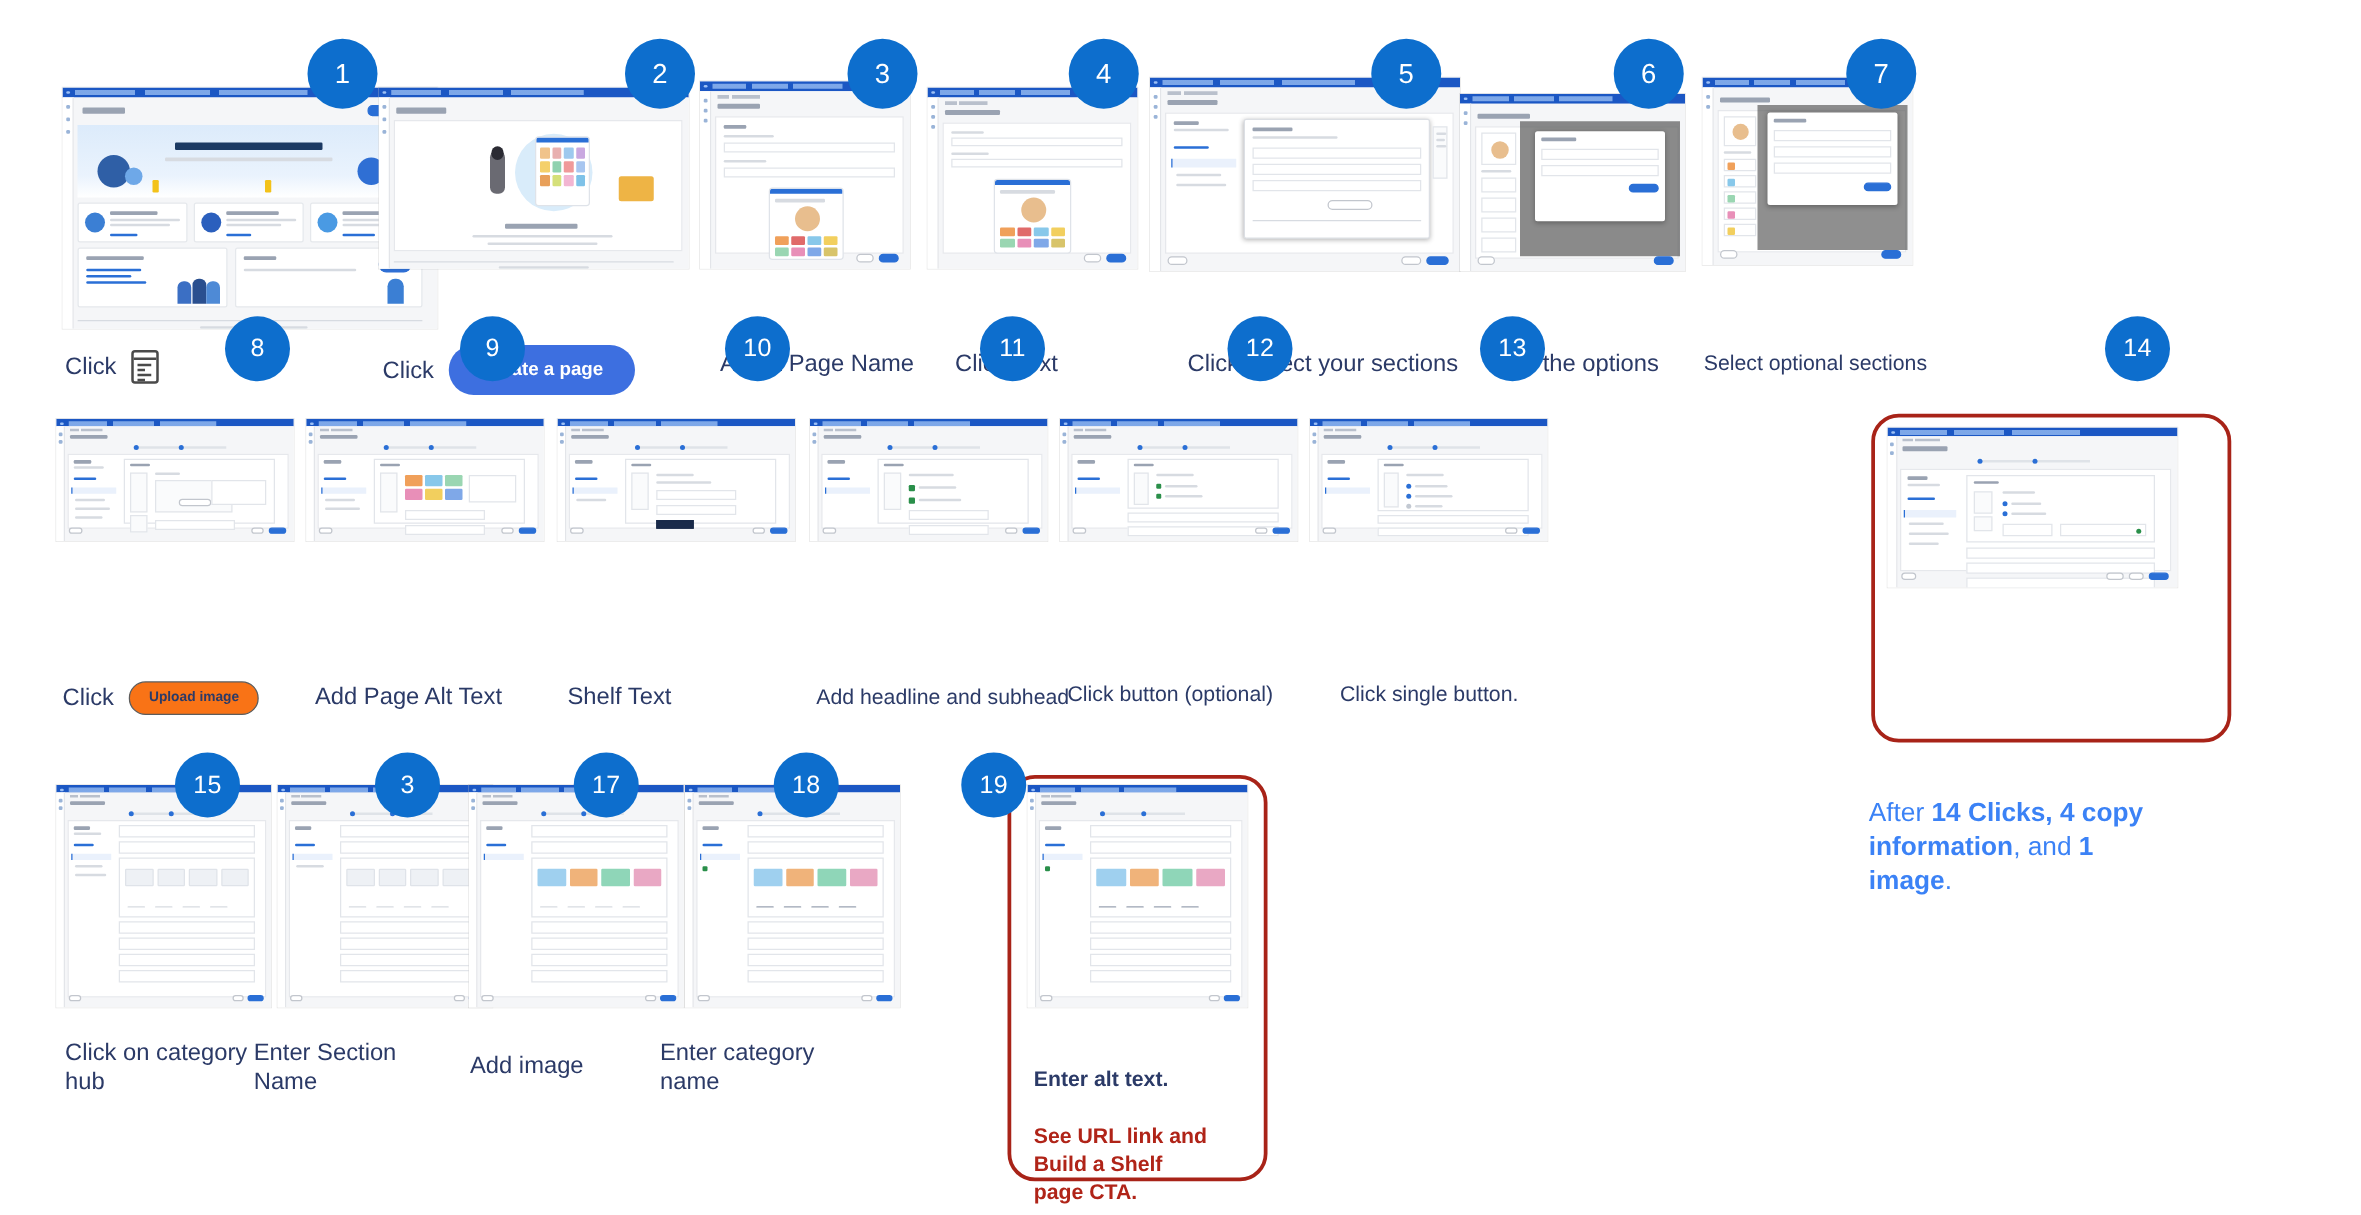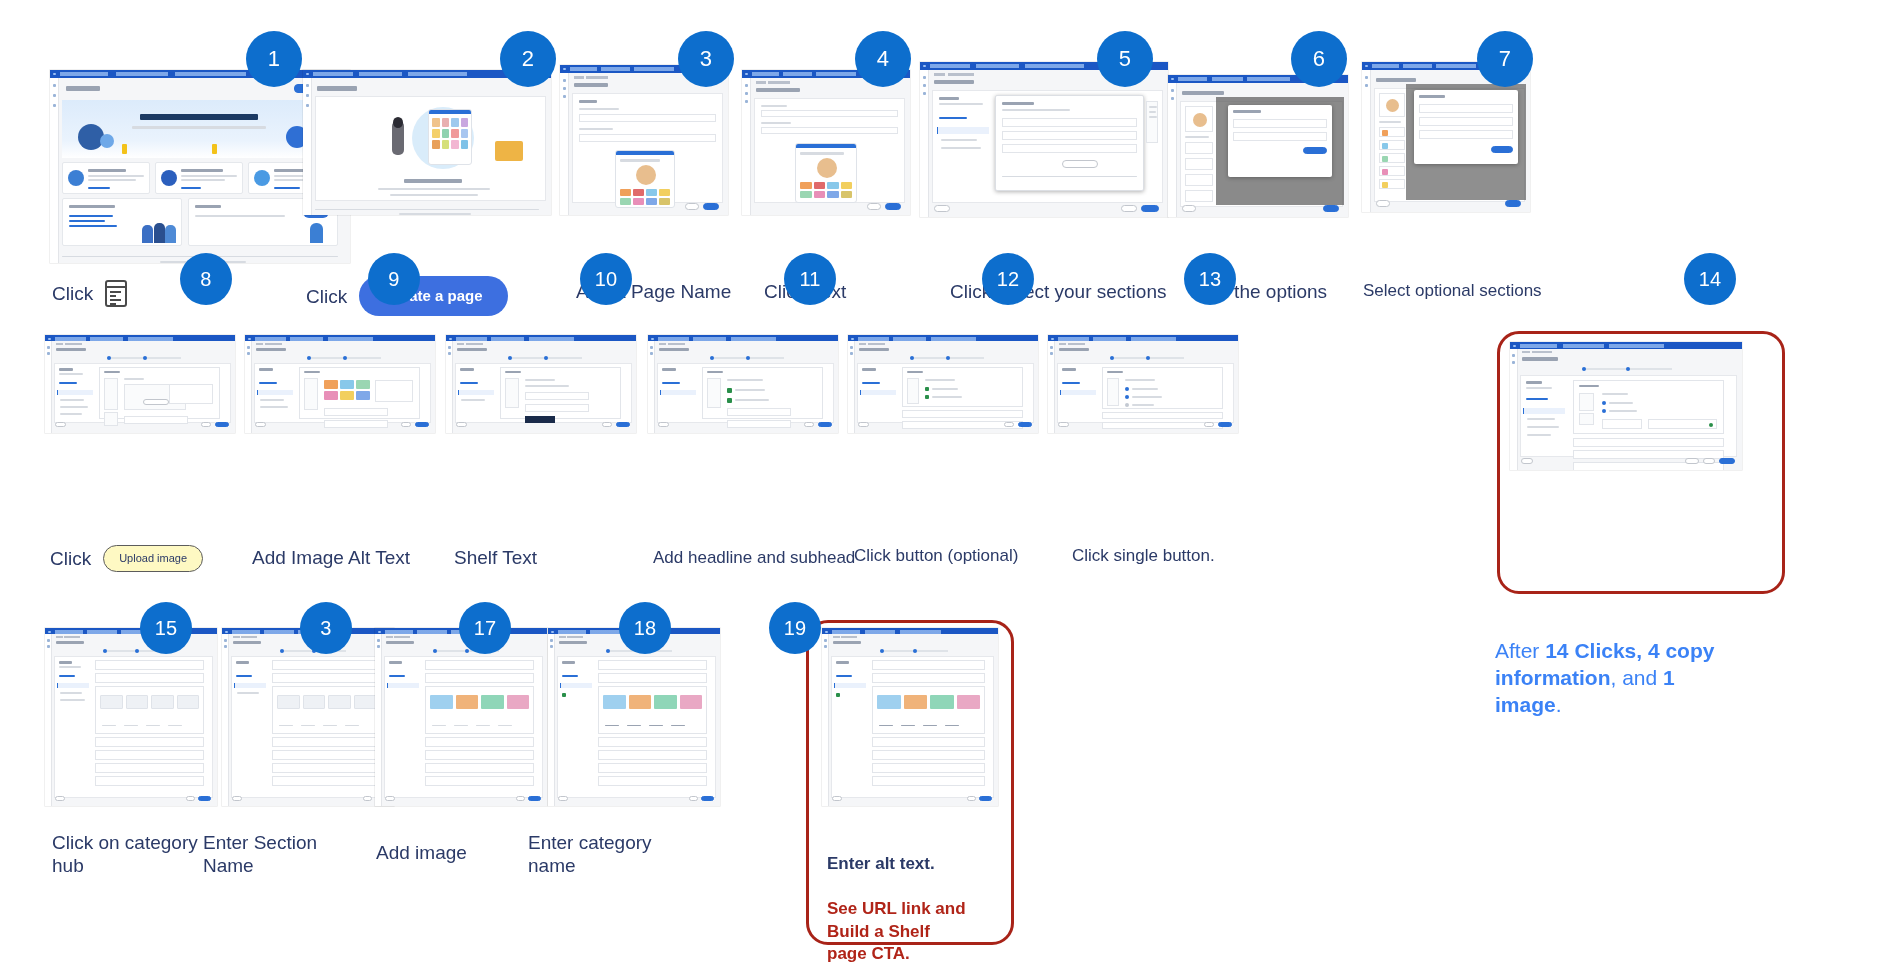--- a/index.html
+++ b/index.html
@@ -54,24 +54,24 @@
   
   .chip-createpage {
     background: #3d6fe0; color: #fff;
     border-radius: 22px;
     font-size: 15px; font-weight: 700;
     padding: 11px 25px;
     display: inline-block;
     white-space: nowrap;
   }
   .chip-upload {
-    background: #fef9c3; color: #2b3a67;
+    background: #f97316; color: #2b3a67;
     border: 1.6px solid #5c5c5c;
     border-radius: 16px;
-    font-size: 11px; font-weight: 400;
+    font-size: 11px; font-weight: 700;
     padding: 6px 15px;
     display: inline-block;
     white-space: nowrap;
   }
   .icon-page {
     width: 22px; height: 27px;
     border: 2px solid #4a4a4a; border-radius: 3px;
     display: inline-block; position: relative; background: #fff;
   }
   .icon-page::before {
@@ -820,21 +820,21 @@
       <span>13</span>
     </div>
   <div class="badge" style="left:1684px; top:253px; width:52px; height:52px; font-size:20px;">
       <span>14</span>
     </div>
 
   <div class="caption cap-flex" style="left:50px; top:545px;">
     <span>Click</span>
     <span class="chip-upload">Upload image</span>
   </div>
-  <div class="caption" style="left:252px; top:546px;">Add Image Alt Text</div>
+  <div class="caption" style="left:252px; top:546px;">Add Page Alt Text</div>
   <div class="caption" style="left:454px; top:546px;">Shelf Text</div>
   <div class="caption small" style="left:653px; top:548px;">Add headline and subhead</div>
   <div class="caption small" style="left:854px; top:546px;">Click button (optional)</div>
   <div class="caption small" style="left:1072px; top:546px;">Click single button.</div>
 
 
   <div class="summary" style="left:1495px; top:638px; width:250px;">
     <span>After </span><b>14 Clicks, 4 copy information</b><span>, and </span><b>1 image</b><span>.</span>
   </div>
 

